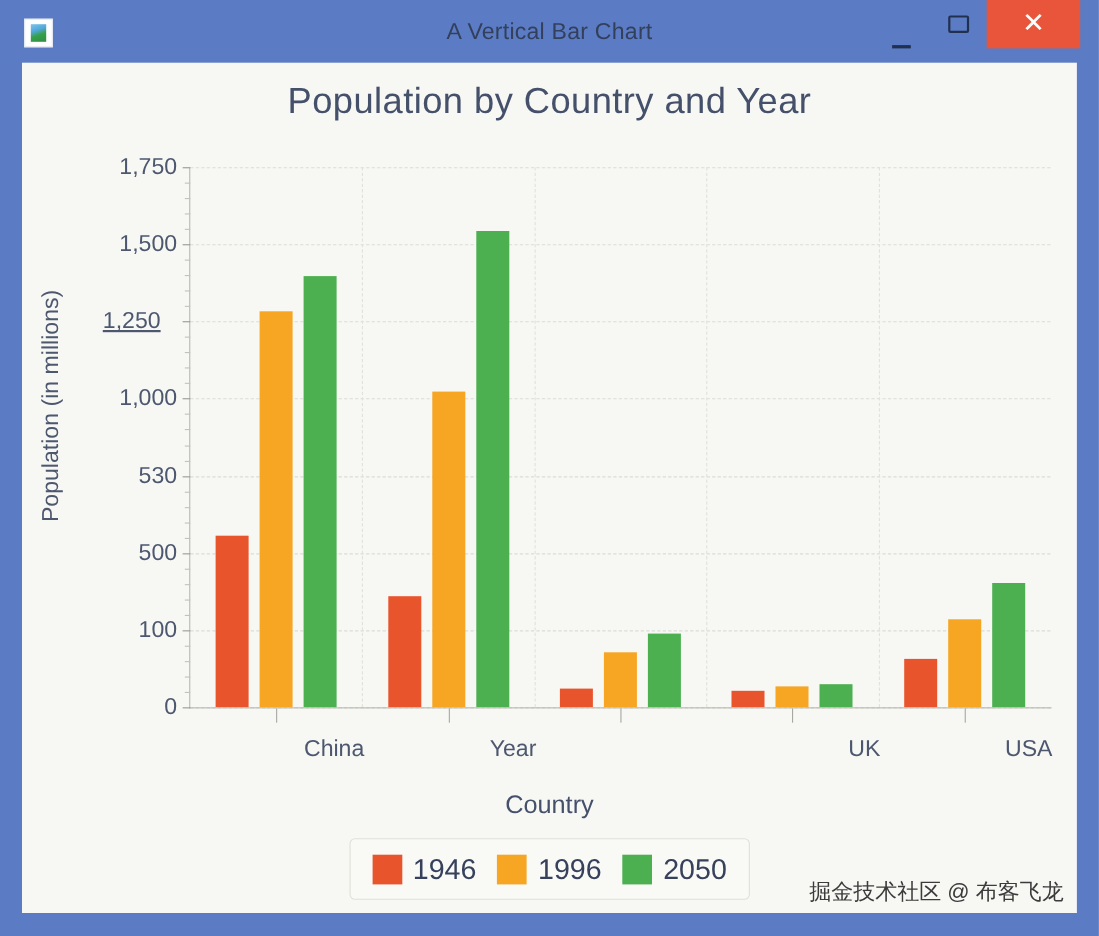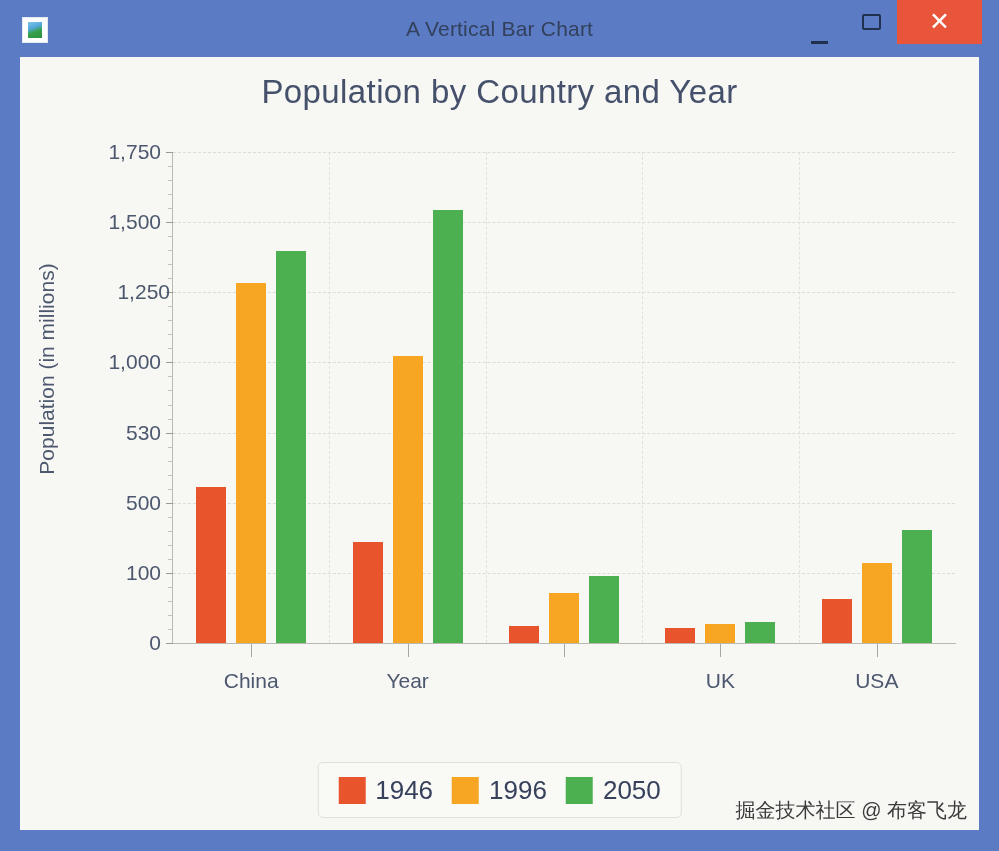--- a/index.html
+++ b/index.html
@@ -170,21 +170,21 @@
   .xtick {
     position: absolute;
     top: 587px;
     width: 1px; height: 13px;
     background: #a8a8a1;
   }
   .xtick-label {
     position: absolute;
     top: 612px;
     width: 160px;
-    text-align: center;
+    text-align: right;
     font-size: 21px;
     color: #4d586f;
     transform: translateX(-80px);
   }
 
   #xlabel {
     position: absolute;
     left: 0; top: 661px;
     width: 959px;
     text-align: center;
@@ -277,20 +277,21 @@
         <div class="bar" title="UK 2050: 74" style="left: 572.4px; width: 30px; height: 20.7623px; background: rgb(76, 175, 80);"></div>
         <div class="gridline-v" style="left: 625.6px;"></div>
         <div class="bar" title="USA 1950: 158" style="left: 648.8px; width: 30px; height: 44.3303px; background: rgb(232, 85, 45);"></div>
         <div class="bar" title="USA 2000: 285" style="left: 688.8px; width: 30px; height: 79.9629px; background: rgb(246, 166, 35);"></div>
         <div class="bar" title="USA 2050: 404" style="left: 728.8px; width: 30px; height: 113.351px; background: rgb(76, 175, 80);"></div>
       </div>
 
     <div id="axis-y-line"></div>
     <div id="axis-x-line"></div>
 
+    <div id="xlabel">Country</div>
 
     <div id="legend">
         <div class="legend-item">
           <div class="legend-swatch" style="background: rgb(232, 85, 45);"></div>
           <div class="legend-text">1946</div>
         </div>
         <div class="legend-item">
           <div class="legend-swatch" style="background: rgb(246, 166, 35);"></div>
           <div class="legend-text">1996</div>
         </div>
@@ -306,21 +307,21 @@
       <div class="ytick-label" style="top: 586px; left: 49px;">0</div>
       <div class="ytick-major" style="top: 515.857px;"></div>
       <div class="ytick-label" style="top: 515.857px; left: 49px;">100</div>
       <div class="ytick-major" style="top: 445.714px;"></div>
       <div class="ytick-label" style="top: 445.714px; left: 49px;">500</div>
       <div class="ytick-major" style="top: 375.571px;"></div>
       <div class="ytick-label" style="top: 375.571px; left: 49px;">530</div>
       <div class="ytick-major" style="top: 305.429px;"></div>
       <div class="ytick-label" style="top: 305.429px; left: 49px;">1,000</div>
       <div class="ytick-major" style="top: 235.286px;"></div>
-      <div class="ytick-label" style="top: 235.286px; left: 58px;">1,250</div>
+      <div class="ytick-label" style="top: 235.286px; left: 34px; text-decoration: underline;">1,250</div>
       <div class="ytick-major" style="top: 165.143px;"></div>
       <div class="ytick-label" style="top: 165.143px; left: 49px;">1,500</div>
       <div class="ytick-major" style="top: 95px;"></div>
       <div class="ytick-label" style="top: 95px; left: 49px;">1,750</div>
       <div class="ytick-minor" style="top: 571.971px;"></div>
       <div class="ytick-minor" style="top: 557.943px;"></div>
       <div class="ytick-minor" style="top: 543.914px;"></div>
       <div class="ytick-minor" style="top: 529.886px;"></div>
       <div class="ytick-minor" style="top: 501.829px;"></div>
       <div class="ytick-minor" style="top: 487.8px;"></div>

